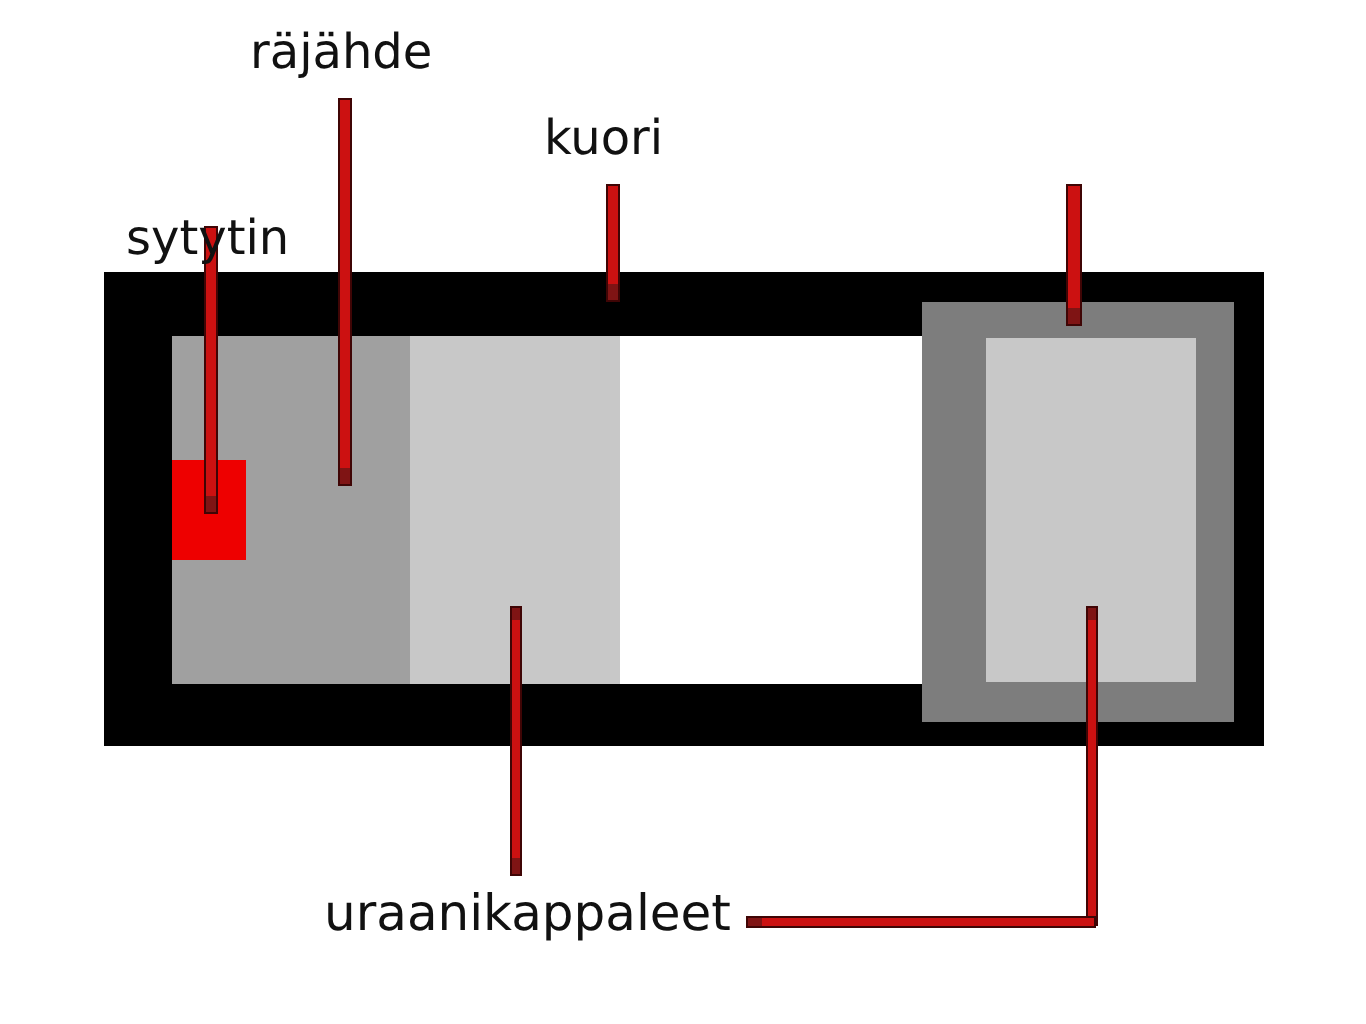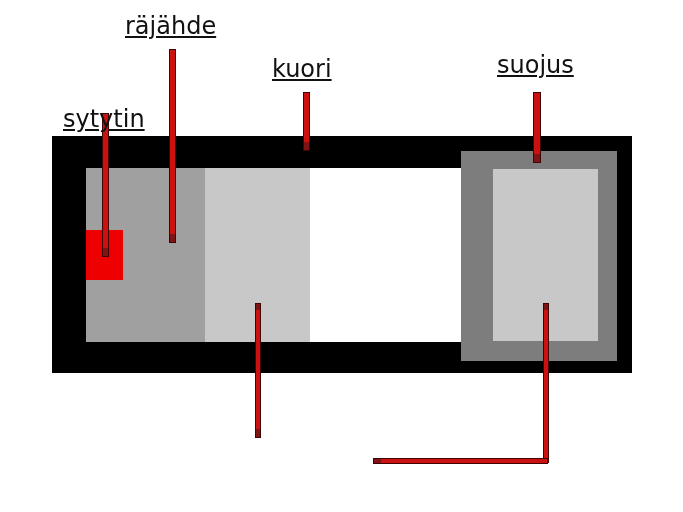--- a/index.html
+++ b/index.html
@@ -8,21 +8,21 @@
     background: #ffffff;
   }
   .diagram {
     position: relative;
     width: 683px;
     height: 512px;
     background: var(--background, #ffffff);
     font-family: "DejaVu Sans", "Liberation Sans", sans-serif;
     overflow: hidden;
   }
-  .shape, .line, .label { position: absolute; text-decoration: underline; }
+  .shape, .line, .label { position: absolute; }
   .tip { position: absolute; background: var(--tip-dark-red); }
 
   
   .casing        { left: 52px;  top: 136px; width: 580px; height: 237px; background: var(--casing); }
   .interior      { left: 86px;  top: 168px; width: 512px; height: 174px; background: var(--interior); }
   .explosive     { left: 86px;  top: 168px; width: 119px; height: 174px; background: var(--explosive-gray); }
   .uranium-left  { left: 205px; top: 168px; width: 105px; height: 174px; background: var(--uranium-gray); }
   .shield        { left: 461px; top: 151px; width: 156px; height: 210px; background: var(--shield-gray); }
   .uranium-right { left: 493px; top: 169px; width: 105px; height: 172px; background: var(--uranium-gray); }
   .detonator     { left: 86px;  top: 230px; width: 37px;  height: 50px;  background: var(--detonator-red); }
@@ -90,15 +90,15 @@
   <div class="line uranium-right-line">
     <div class="tip tip-top"></div>
   </div>
   <div class="line uranium-h-line">
     <div class="tip tip-left"></div>
   </div>
 
   <div class="label lbl-sytytin">sytytin</div>
   <div class="label lbl-rajahde">räjähde</div>
   <div class="label lbl-kuori">kuori</div>
-  <div class="label lbl-suojus">suojus</div>
+  <div class="label lbl-uraanikappaleet">uraanikappaleet</div>
 
 </div>
 
 </body></html>

